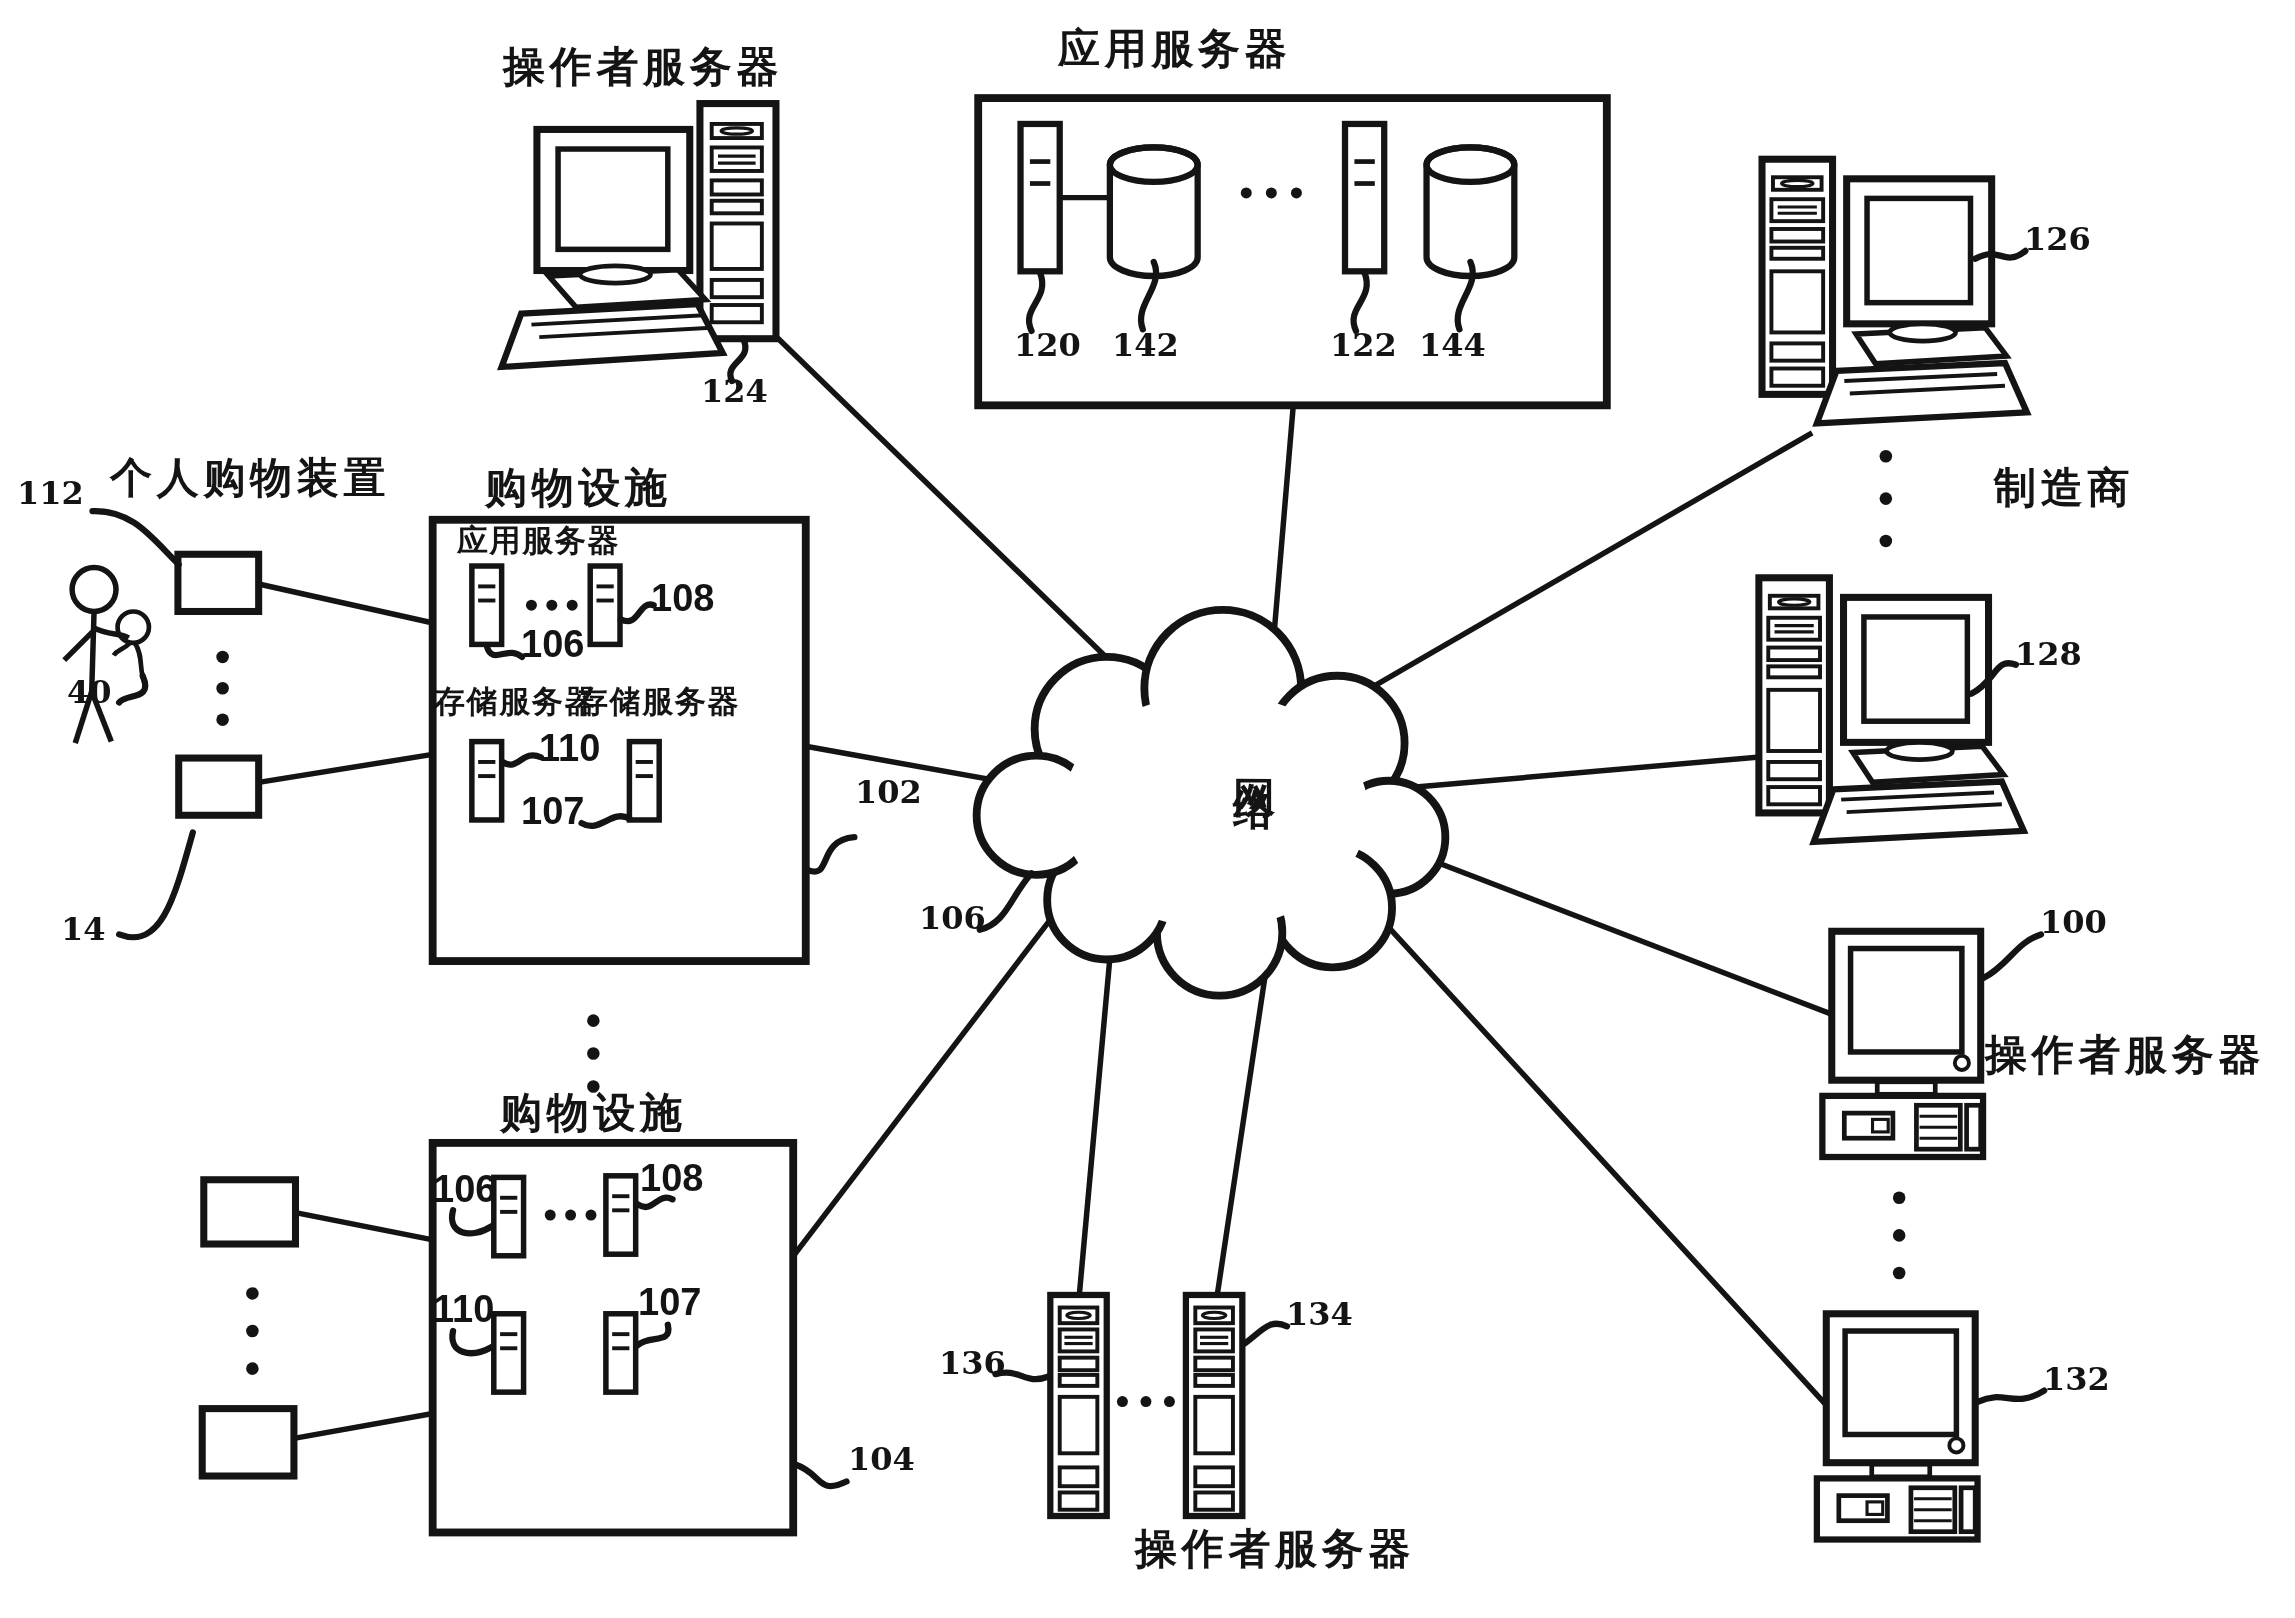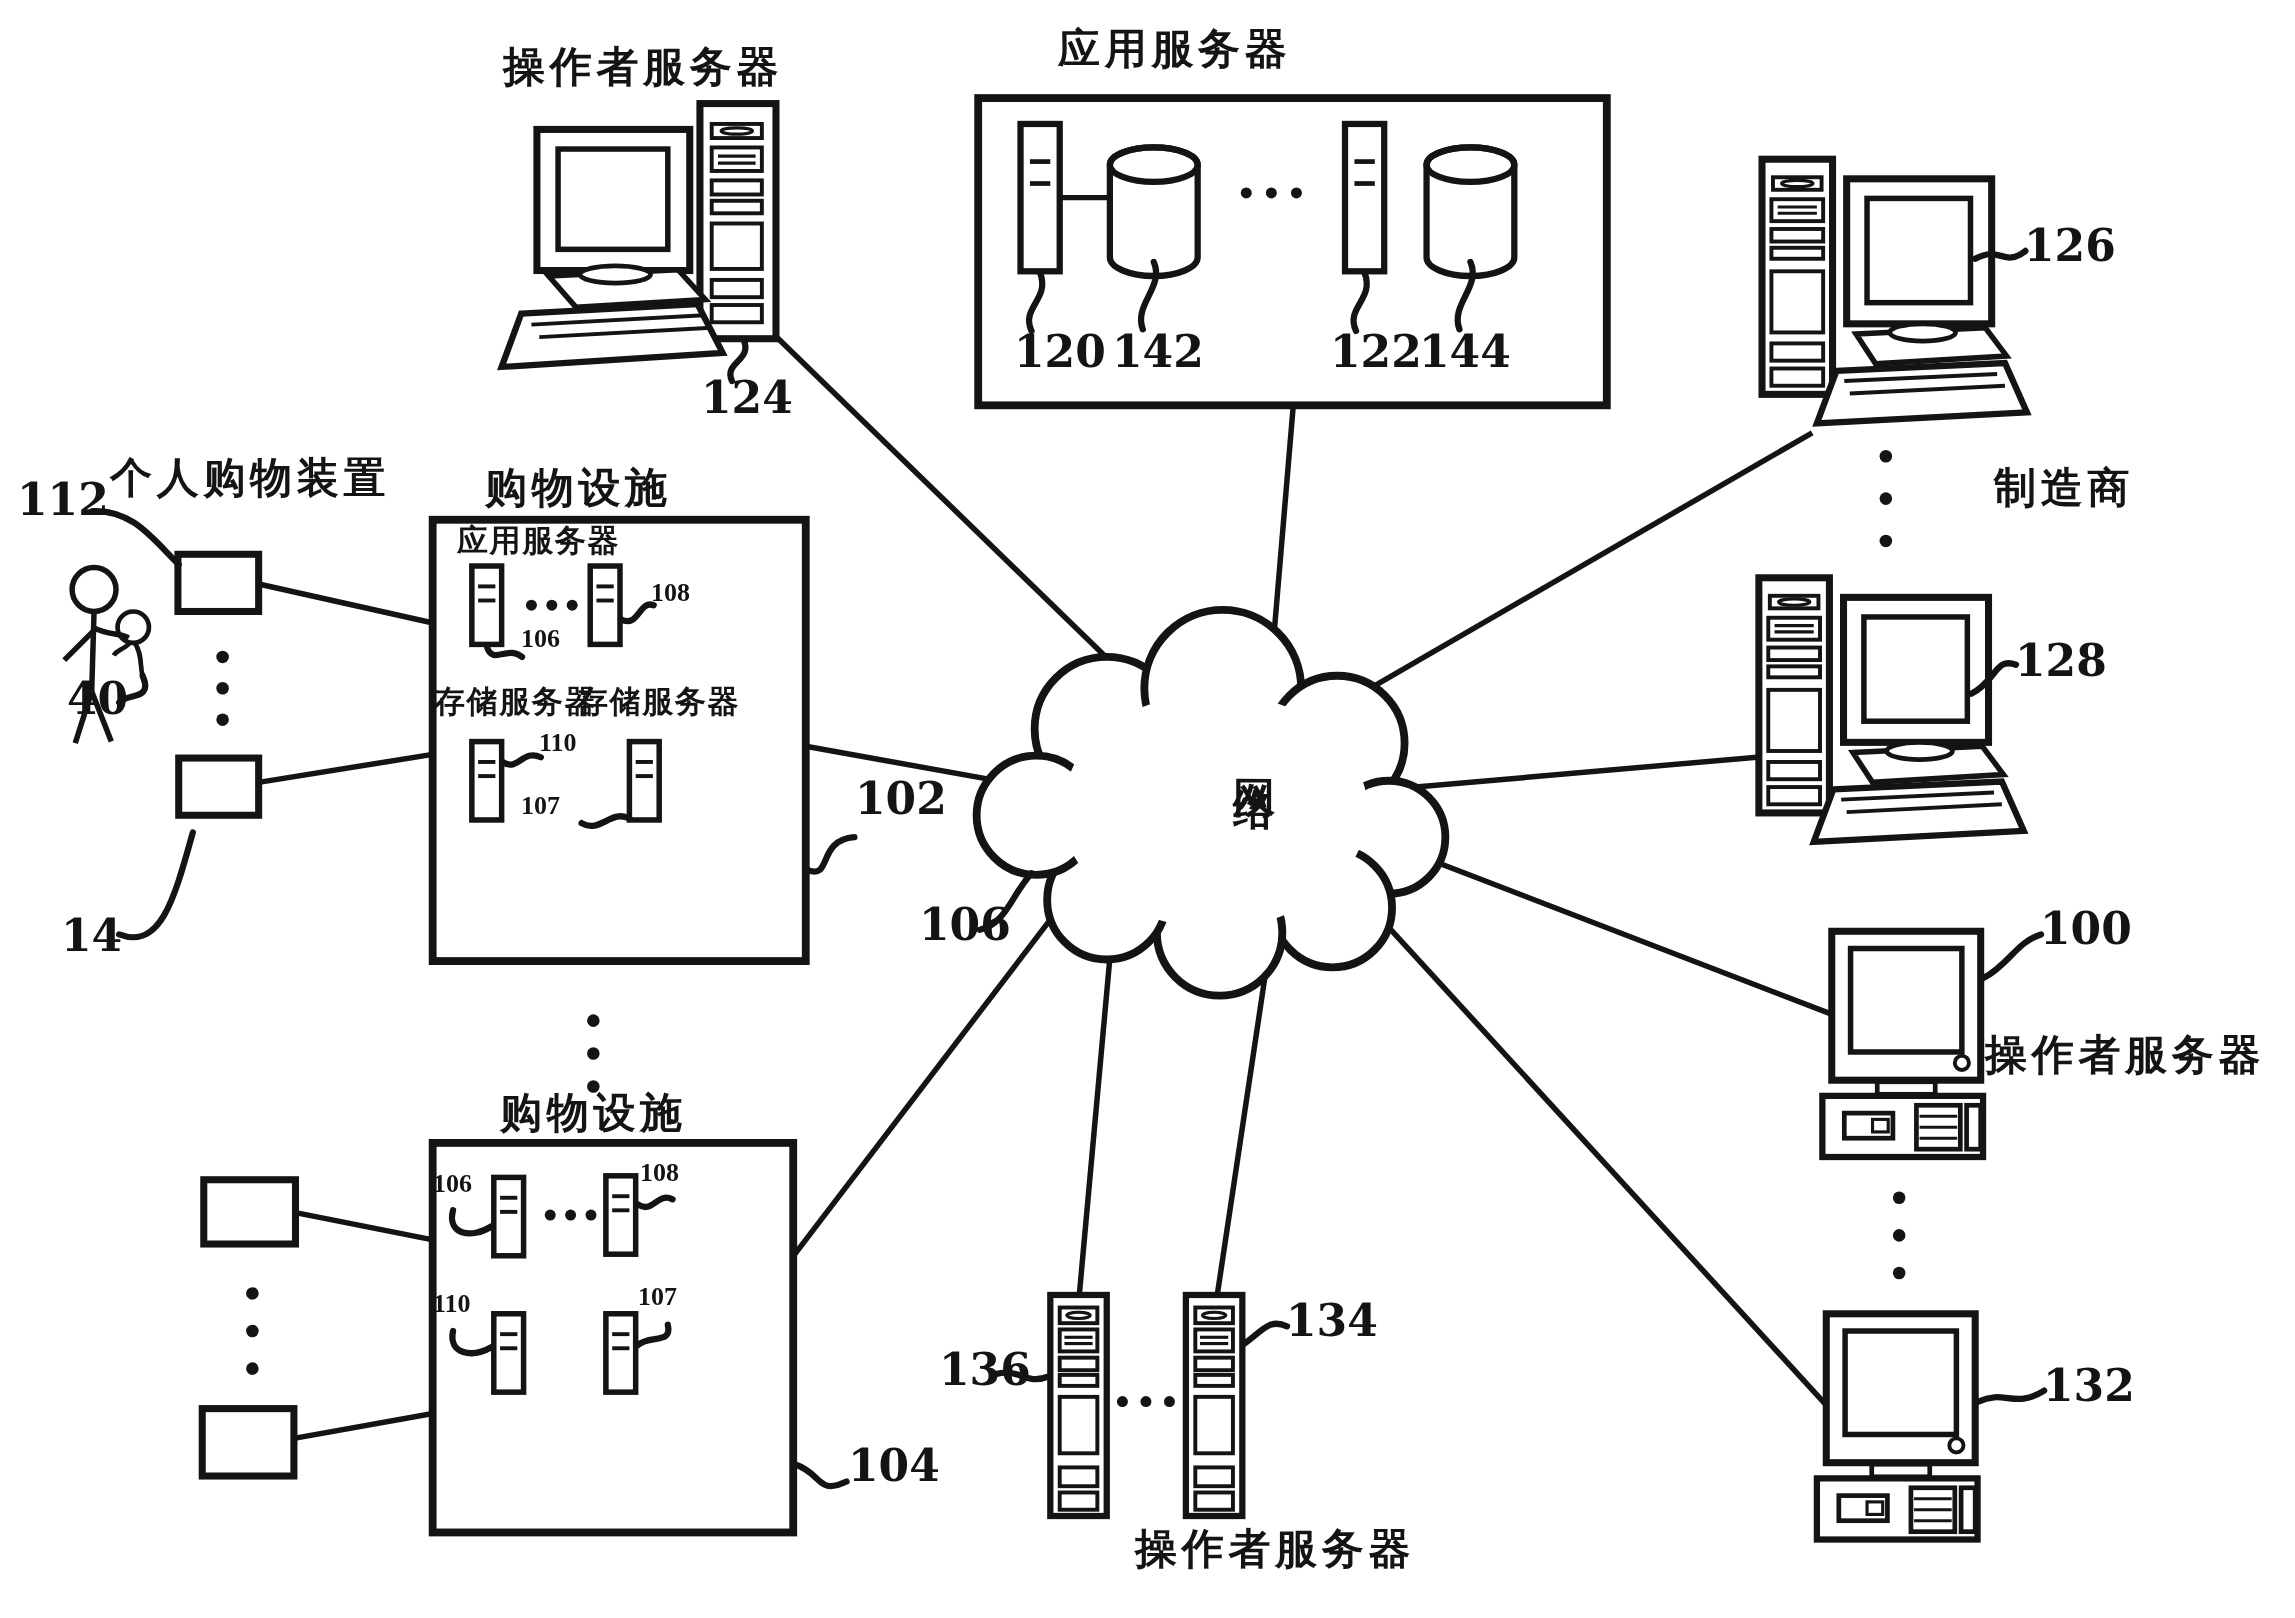--- a/index.html
+++ b/index.html
@@ -1,21 +1,21 @@
 <!DOCTYPE html>
 <html style="font-size:12.5px"><head>
 <meta charset="utf-8">
 <style>
   html,body{margin:0;padding:0;background:#e8e8e8;}
   .canvas{position:relative;width:2295px;height:1618px;background:#ffffff;overflow:hidden;
           font-family:"DejaVu Serif", serif;color:#141414;}
   .canvas svg{position:absolute;left:0;top:0;}
   .lbl{position:absolute;white-space:nowrap;font-weight:700;line-height:1.05;}
-  .num{font-size:44px;font-family:"DejaVu Serif",serif;}
-  .num-s{font-size:26px;font-family:Liberation Serif, serif;}
+  .num{font-size:32px;font-family:"DejaVu Serif",serif;}
+  .num-s{font-size:38px;font-family:Liberation Sans, sans-serif;}
   .cjk{font-size:42px;font-family:"DejaVu Serif","DejaVu Sans",serif;letter-spacing:4.7px;text-align:right;}
   .cjk-s{font-size:31px;font-family:"DejaVu Serif","DejaVu Sans",serif;letter-spacing:1.6px;}
   .vert{writing-mode:vertical-rl;text-orientation:upright;letter-spacing:9.4px;}
 </style>
 </head>
 <body>
 
 <div class="canvas">
 
 <svg width="2295" height="1618" viewBox="0 0 2928 2064">

